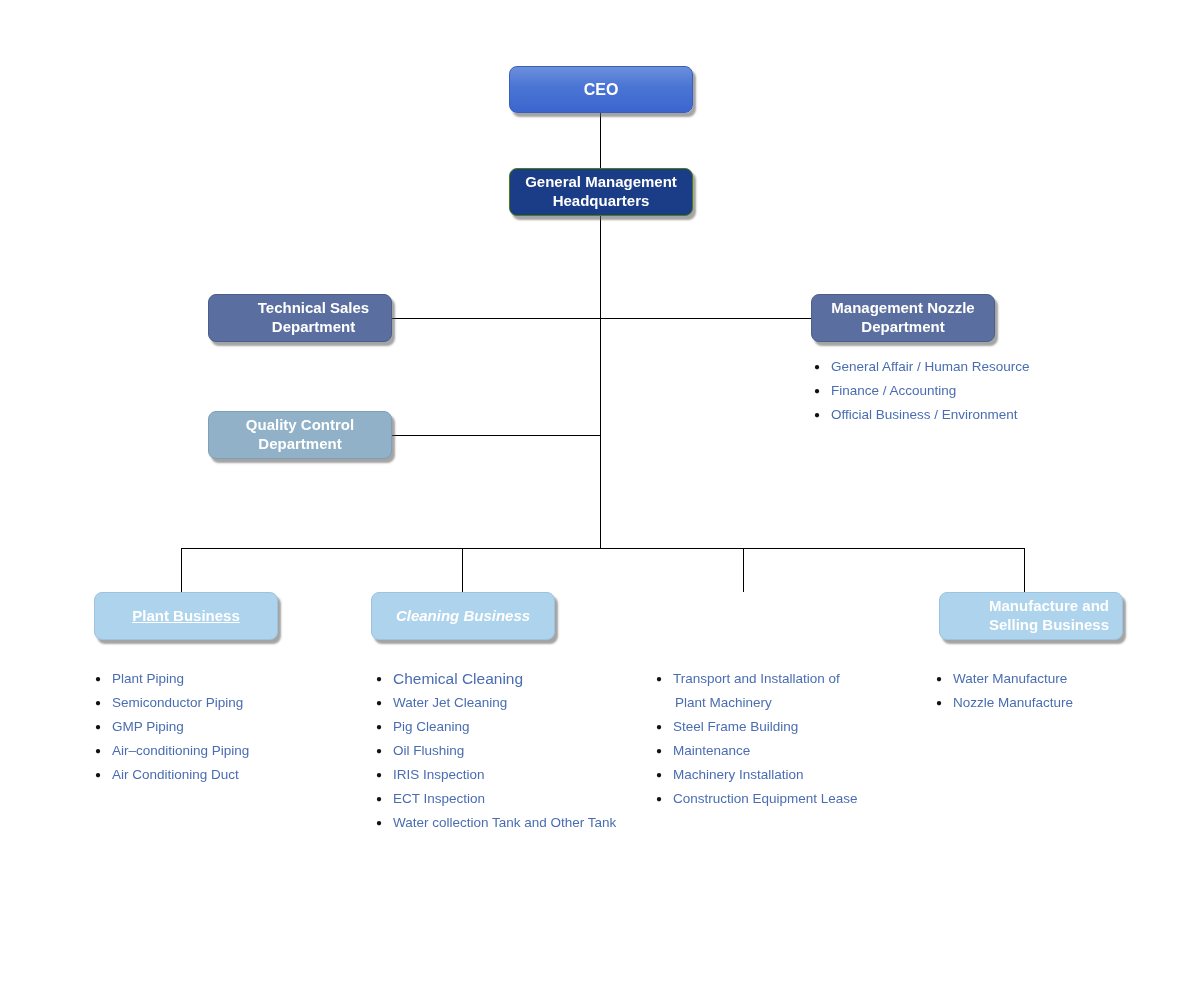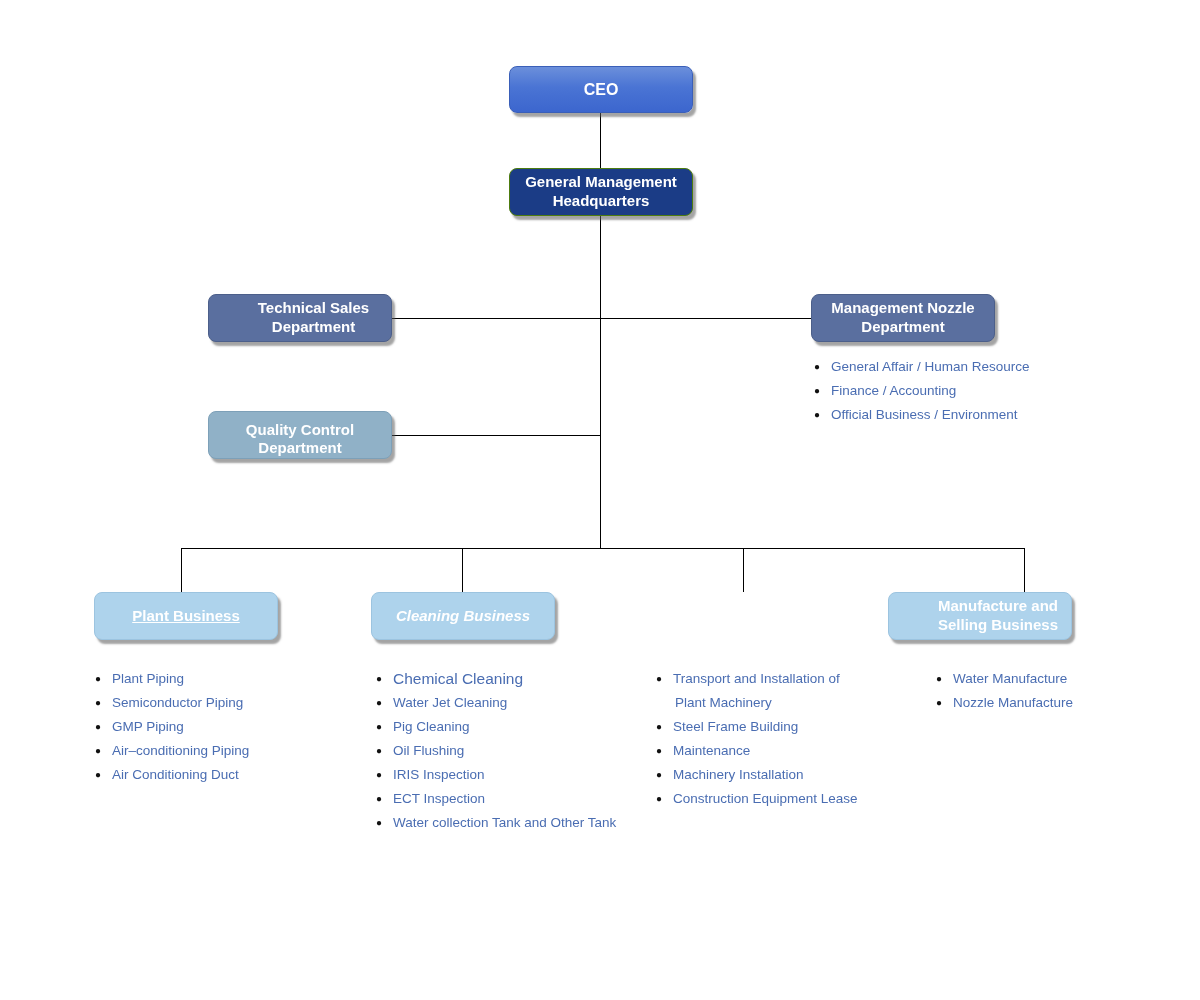--- a/index.html
+++ b/index.html
@@ -31,32 +31,31 @@
   .node-dept{
     background:#5a6f9f;
     border:1px solid #4c5f8a;
   }
   .node-tech{left:208px;top:294px;padding-left:35px;}
   .node-support{left:811px;top:294px;}
   .node-qc{
     left:208px;top:411px;
     background:#90b1c7;
     border:1px solid #7da0b8;
-    align-items:flex-end;
   }
   .node-div{
     top:592px;
     background:#aed3ec;
     border:1px solid #9cc4e0;
     font-size:15px;
   }
   .node-div1{left:94px;text-decoration:underline;}
   .node-div2{left:371px;font-style:italic;}
   .node-div3{left:651px;}
-  .node-div4{left:888px;padding-left:44px;}
+  .node-div4{left:939px;padding-left:44px;}
 
   
   .line{position:absolute;background:#000000;}
   .v{width:1px;}
   .h{height:1px;}
 
   
   ul.blist{
     position:absolute;
     margin:0;padding:0;list-style:none;

